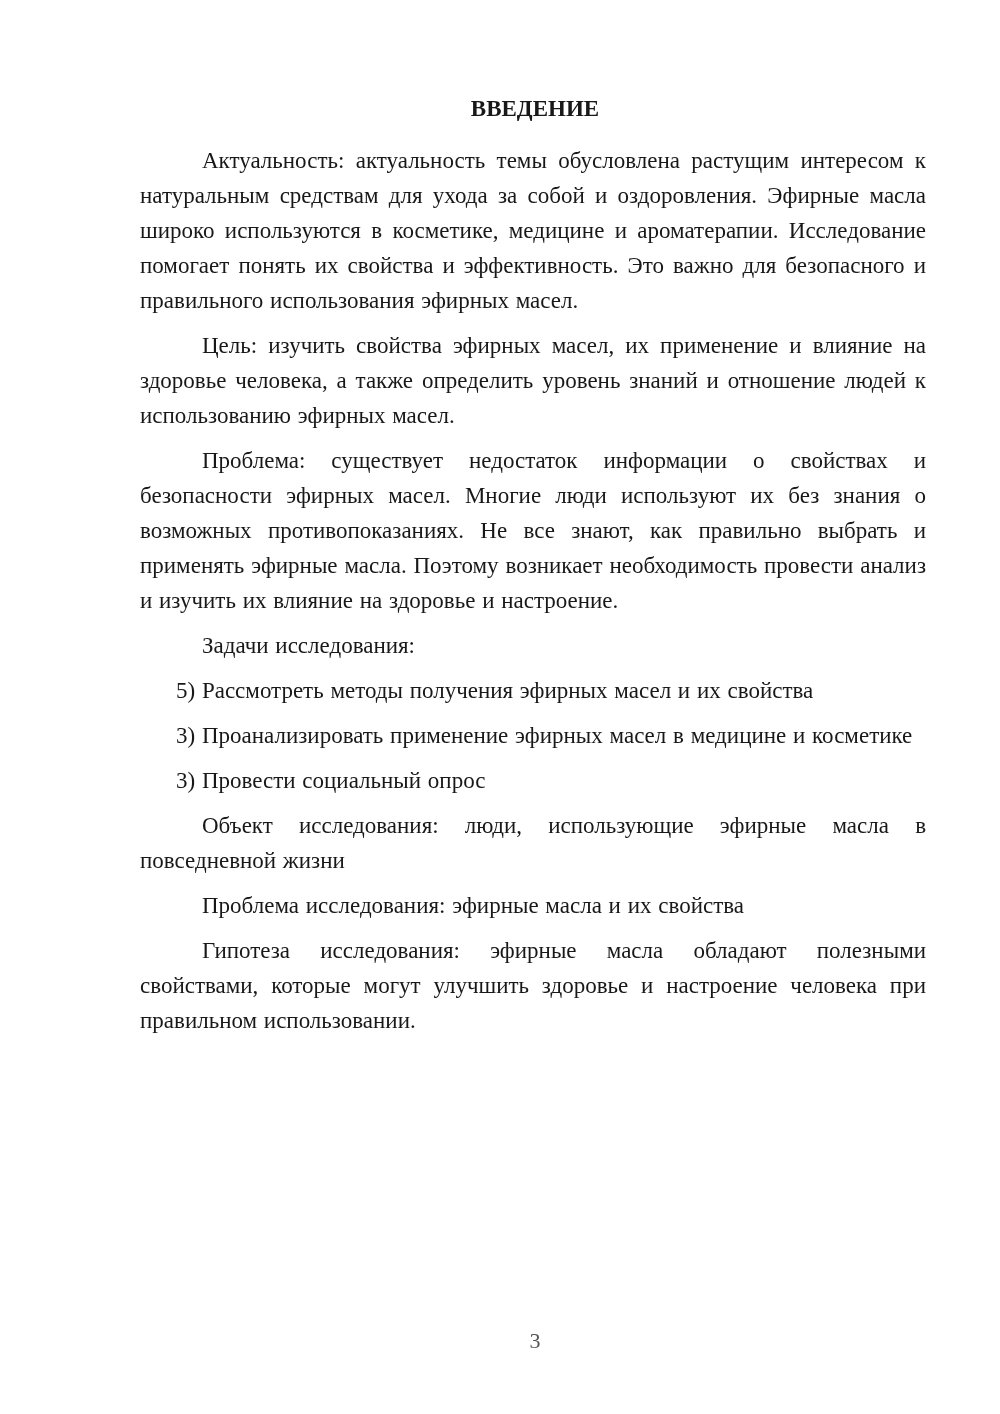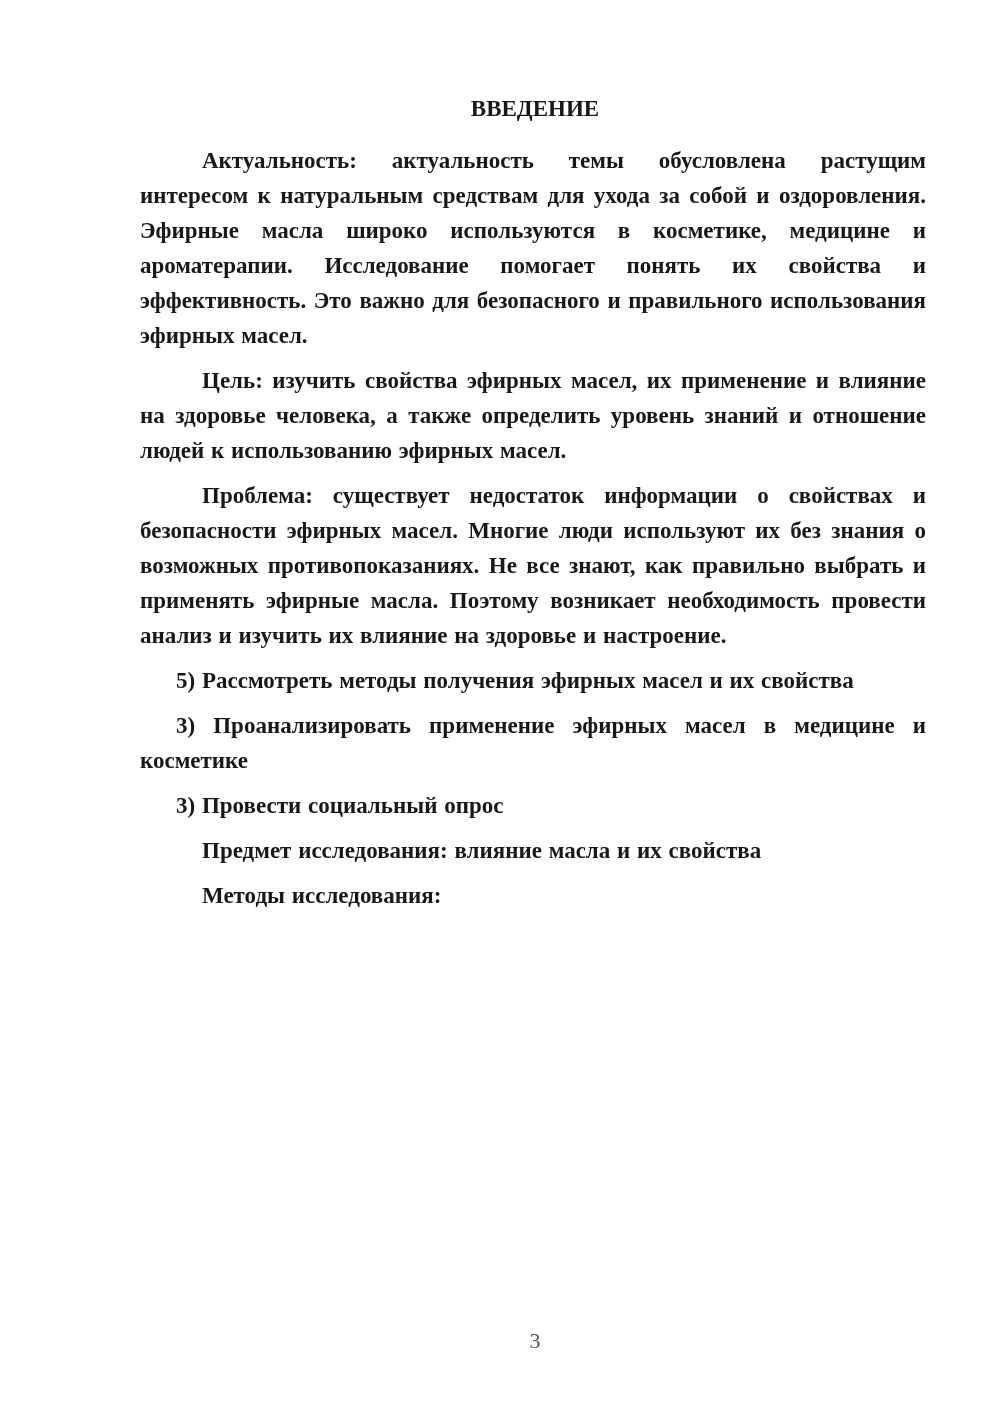--- a/index.html
+++ b/index.html
@@ -30,21 +30,20 @@
     text-align: center;
     margin: 0 0 17px 0;
     padding: 0;
   }
   .para {
     margin: 0 4px 10px 0;
     padding: 0;
     text-align: justify;
     text-indent: 62px;
     word-spacing: 1px;
-    font-weight: bold;
   }
   .para.list-item {
     text-indent: 36px;
   }
   .footer {
     position: absolute;
     left: 140px;
     top: 1326px;
     width: 790px;
     text-align: center;
@@ -60,31 +59,33 @@
   <div class="content">
 
     <h1 class="doc-title">ВВЕДЕНИЕ</h1>
 
     <p class="para">Актуальность: актуальность темы обусловлена растущим интересом к натуральным средствам для ухода за собой и оздоровления. Эфирные масла широко используются в косметике, медицине и ароматерапии. Исследование помогает понять их свойства и эффективность. Это важно для безопасного и правильного использования эфирных масел.</p>
 
     <p class="para">Цель: изучить свойства эфирных масел, их применение и влияние на здоровье человека, а также определить уровень знаний и отношение людей к использованию эфирных масел.</p>
 
     <p class="para">Проблема: существует недостаток информации о свойствах и безопасности эфирных масел. Многие люди используют их без знания о возможных противопоказаниях. Не все знают, как правильно выбрать и применять эфирные масла. Поэтому возникает необходимость провести анализ и изучить их влияние на здоровье и настроение.</p>
 
+    <p class="para">Задачи исследования:</p>
 
 
     <p class="para list-item">5) Рассмотреть методы получения эфирных масел и их свойства</p>
 
     <p class="para list-item">3) Проанализировать применение эфирных масел в медицине и косметике</p>
 
     <p class="para list-item">3) Провести социальный опрос</p>
 
 
+    <p class="para">Объект исследования: люди, использующие эфирные масла в повседневной жизни</p>
 
-    <p class="para">Предмет исследования: влияние масла и их свойства</p>
+    <p class="para">Проблема исследования: эфирные масла и их свойства</p>
 
+    <p class="para">Гипотеза исследования: эфирные масла обладают полезными свойствами, которые могут улучшить здоровье и настроение человека при правильном использовании.</p>
 
-    <p class="para">Методы исследования:</p>
 
   </div>
 
   <div class="footer">3</div>
 </div>
 
 </body></html>

